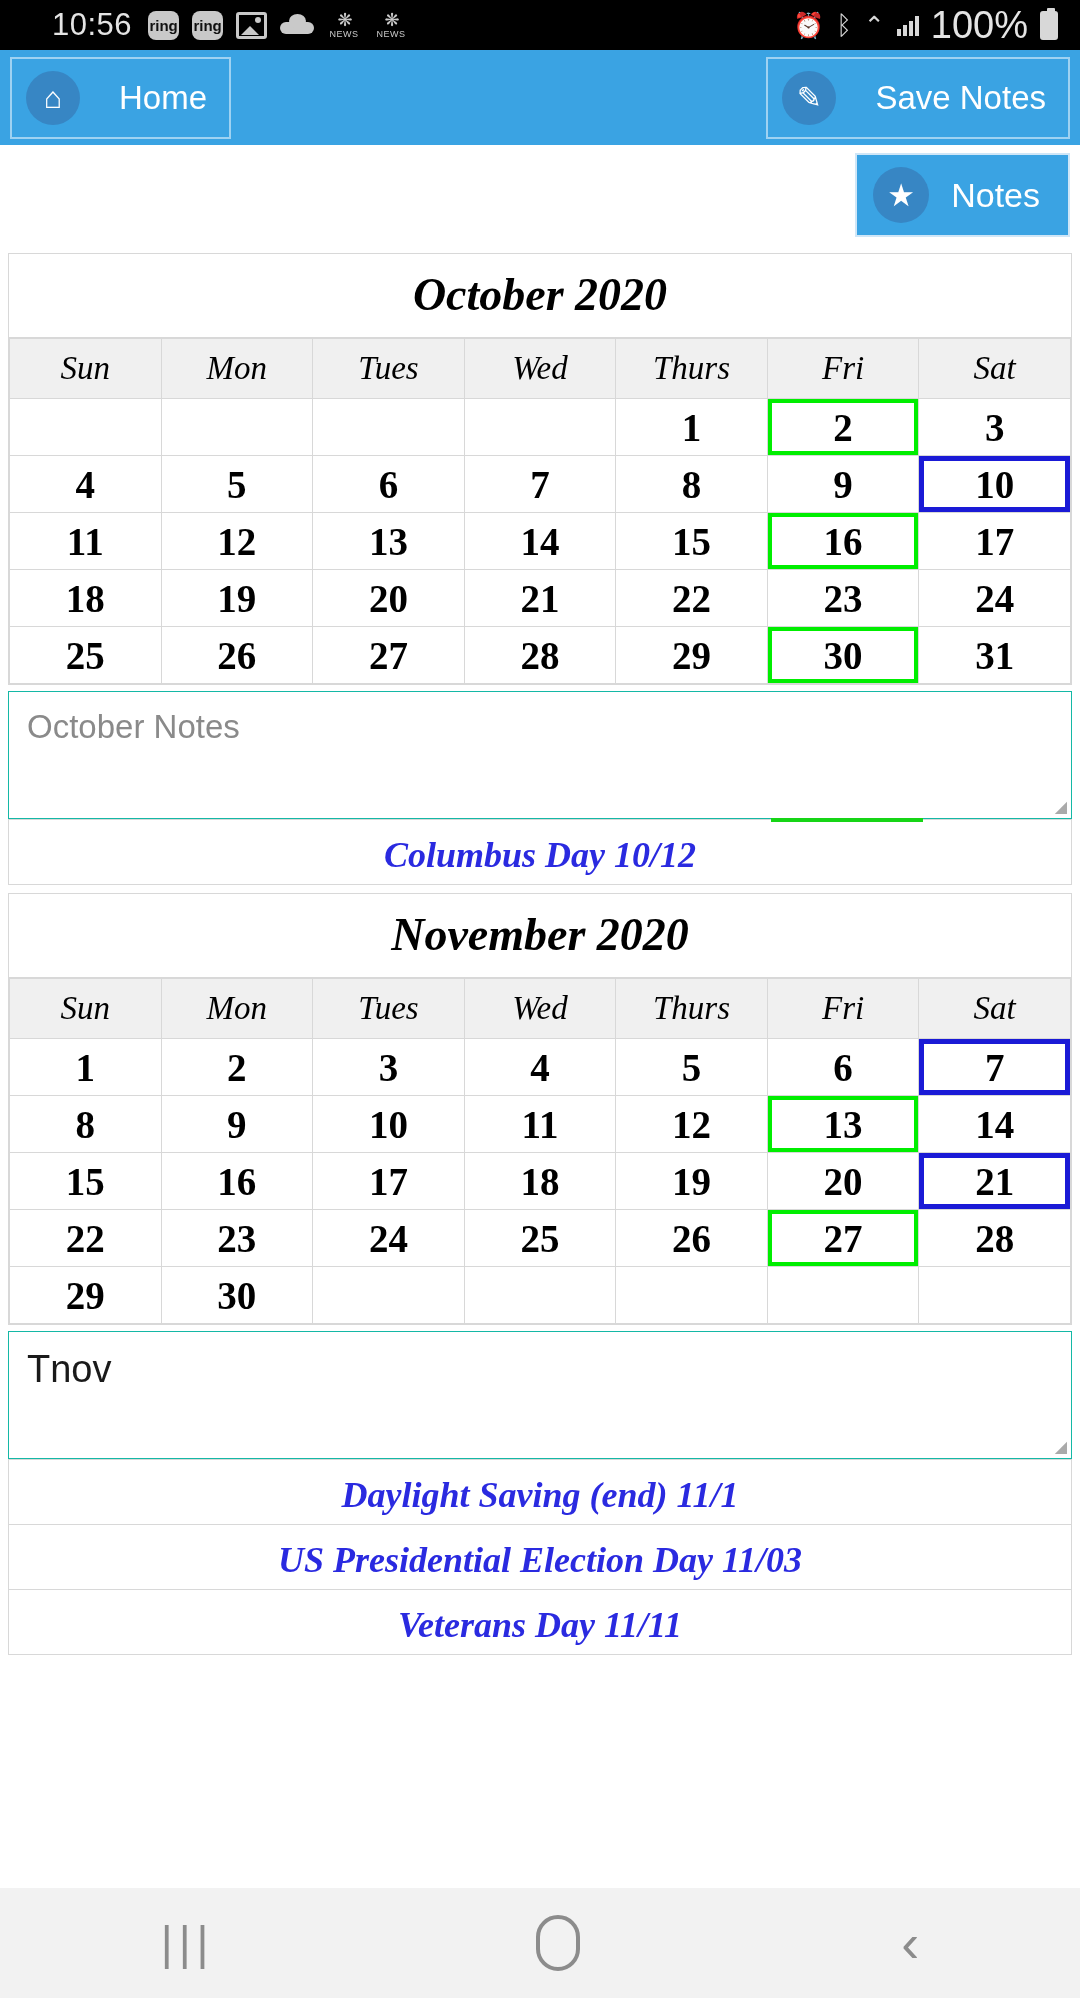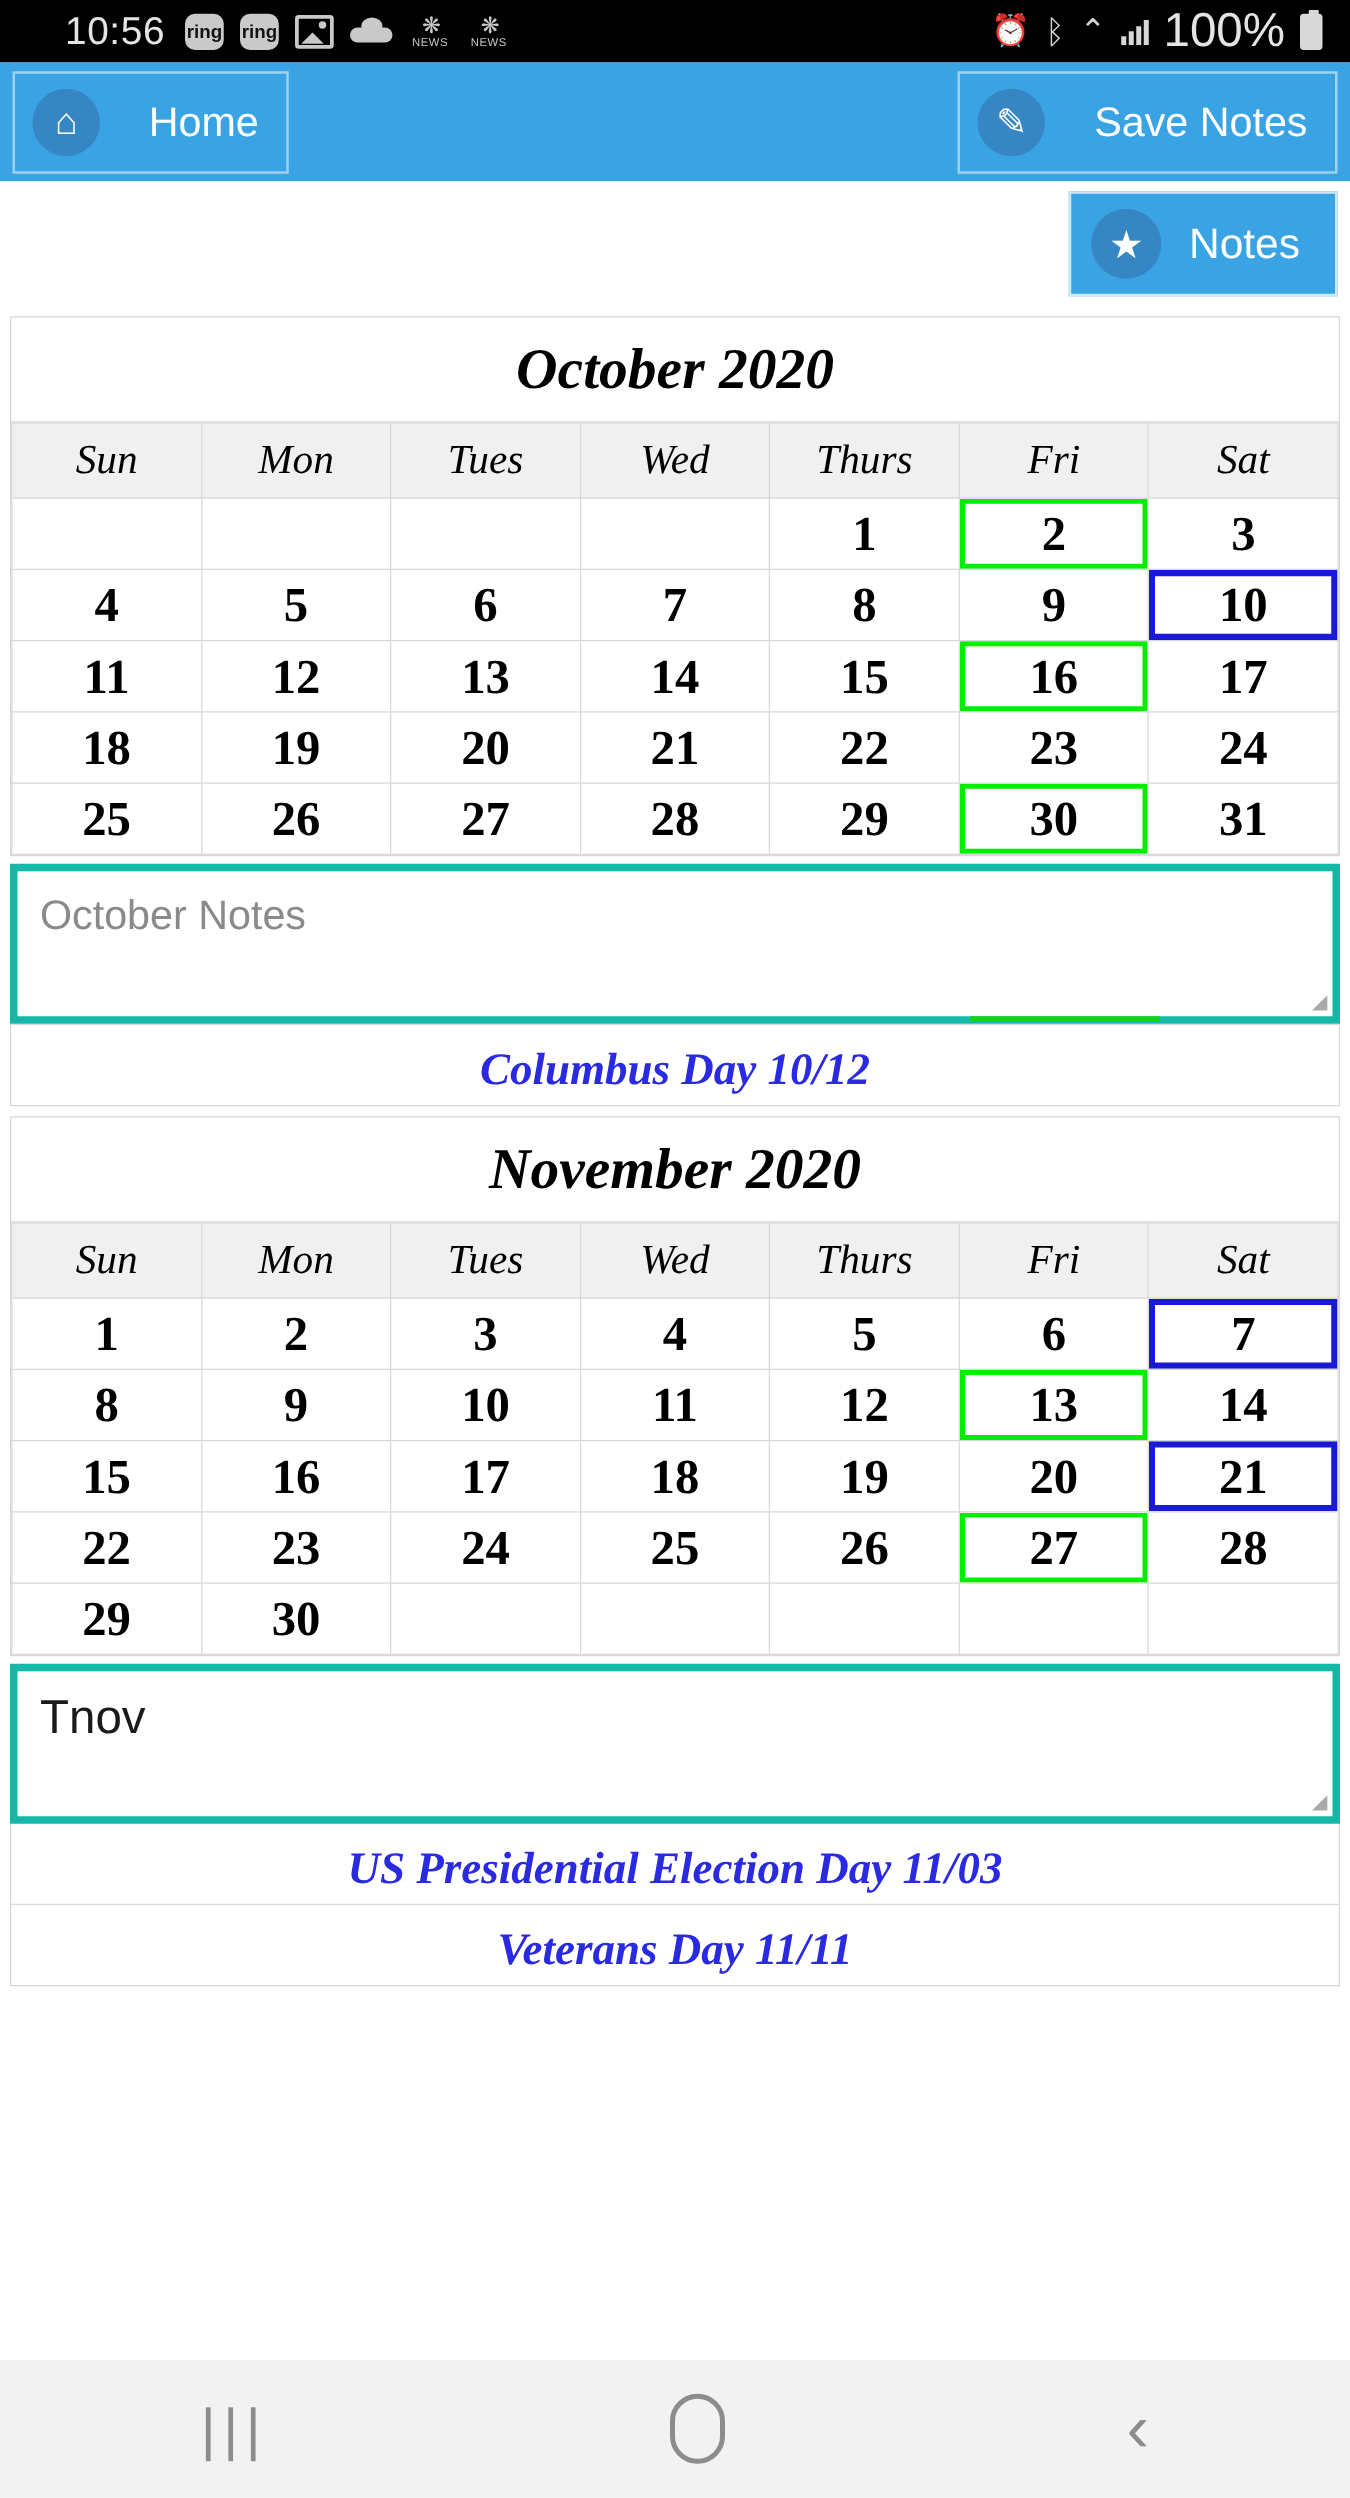--- a/index.html
+++ b/index.html
@@ -101,21 +101,21 @@
   td.t-red{color:#ff0000;}
   td.b-green{ box-shadow: inset 0 0 0 4px #00ee00; }
   td.b-blue{ box-shadow: inset 0 0 0 5px #1a1ad6; }
   td.g-red{ background: radial-gradient(circle at 50% 45%, #ff6b6b 0%, #ff0000 62%); }
   td.g-green{ background: radial-gradient(circle at 50% 45%, #7ddb7d 0%, #0a9e0a 68%); }
   td.g-blue{ background: radial-gradient(circle at 50% 45%, #6e6eff 0%, #0000dd 68%); }
   td.g-greenbr{ background: radial-gradient(circle at 50% 45%, #39e639 0%, #00b300 70%); }
 
   
   .notebox {
-    margin: 6px 8px 0 8px; border:6px solid #14b8a6; background:#fff;
+    margin: 6px 8px 0 8px; border:1px solid #14b8a6; background:#fff;
     height: 128px; position:relative; padding: 16px 18px;
   }
   .notebox .ph { font-size: 33px; color:#8a8a8a; font-family:"Liberation Sans",sans-serif; }
   .notebox .val { font-size: 38px; color:#1a1a1a; font-family:"Liberation Sans",sans-serif; }
   .notebox .grip { position:absolute; right:4px; bottom:2px; font-size:16px; color:#aaa; }
   .nb-underline { position:absolute; left:762px; bottom:-4px; width:152px; height:4px; background:#16d516; }
 
   
   .holiday {
     margin: 0 8px; border:1px solid #d8d8d8; border-top:none; background:#fff;
@@ -320,20 +320,21 @@
               <td class="c-white"></td>
               <td class="c-white"></td>
             </tr>
           </tbody>
         </table>
       </div>
       <div class="notebox">
         <div class="val">Tnov</div>
         <span class="grip">◢</span>
       </div>
+      <div class="holiday first">Daylight Saving (end) 11/1</div>
       <div class="holiday">US Presidential Election Day 11/03</div>
       <div class="holiday">Veterans Day 11/11</div>
     </div>
 </div>
 
 <div class="navbar">
   <span class="ic nav-recent">|||</span>
   <span class="ic nav-home"></span>
   <span class="ic nav-back">‹</span>
 </div>

